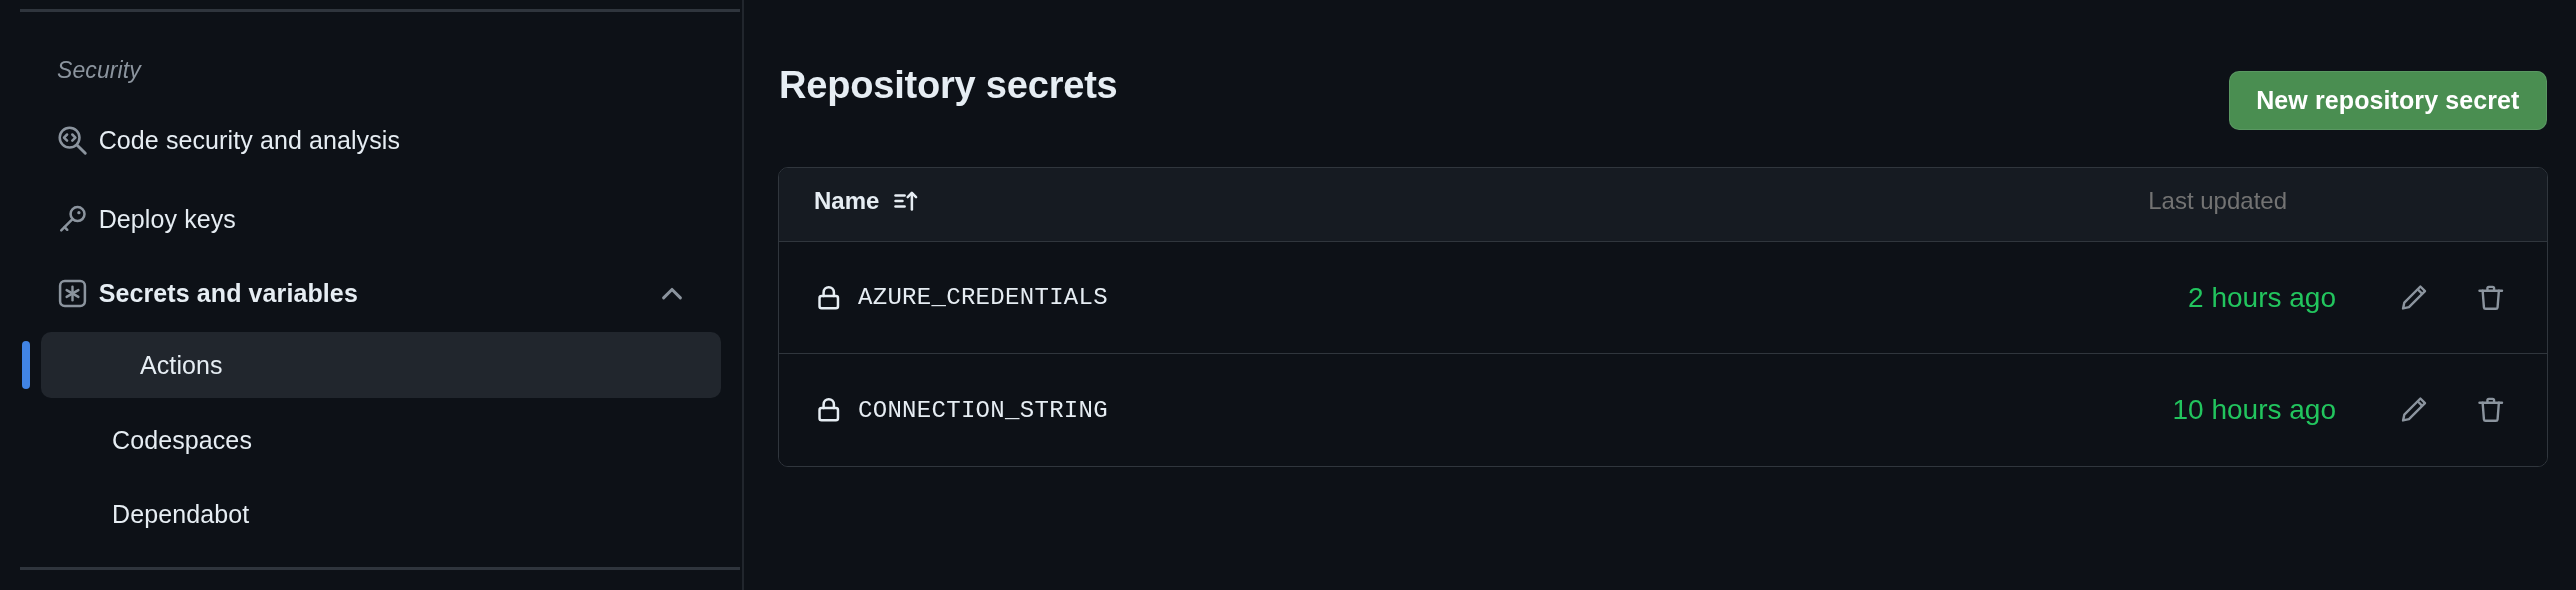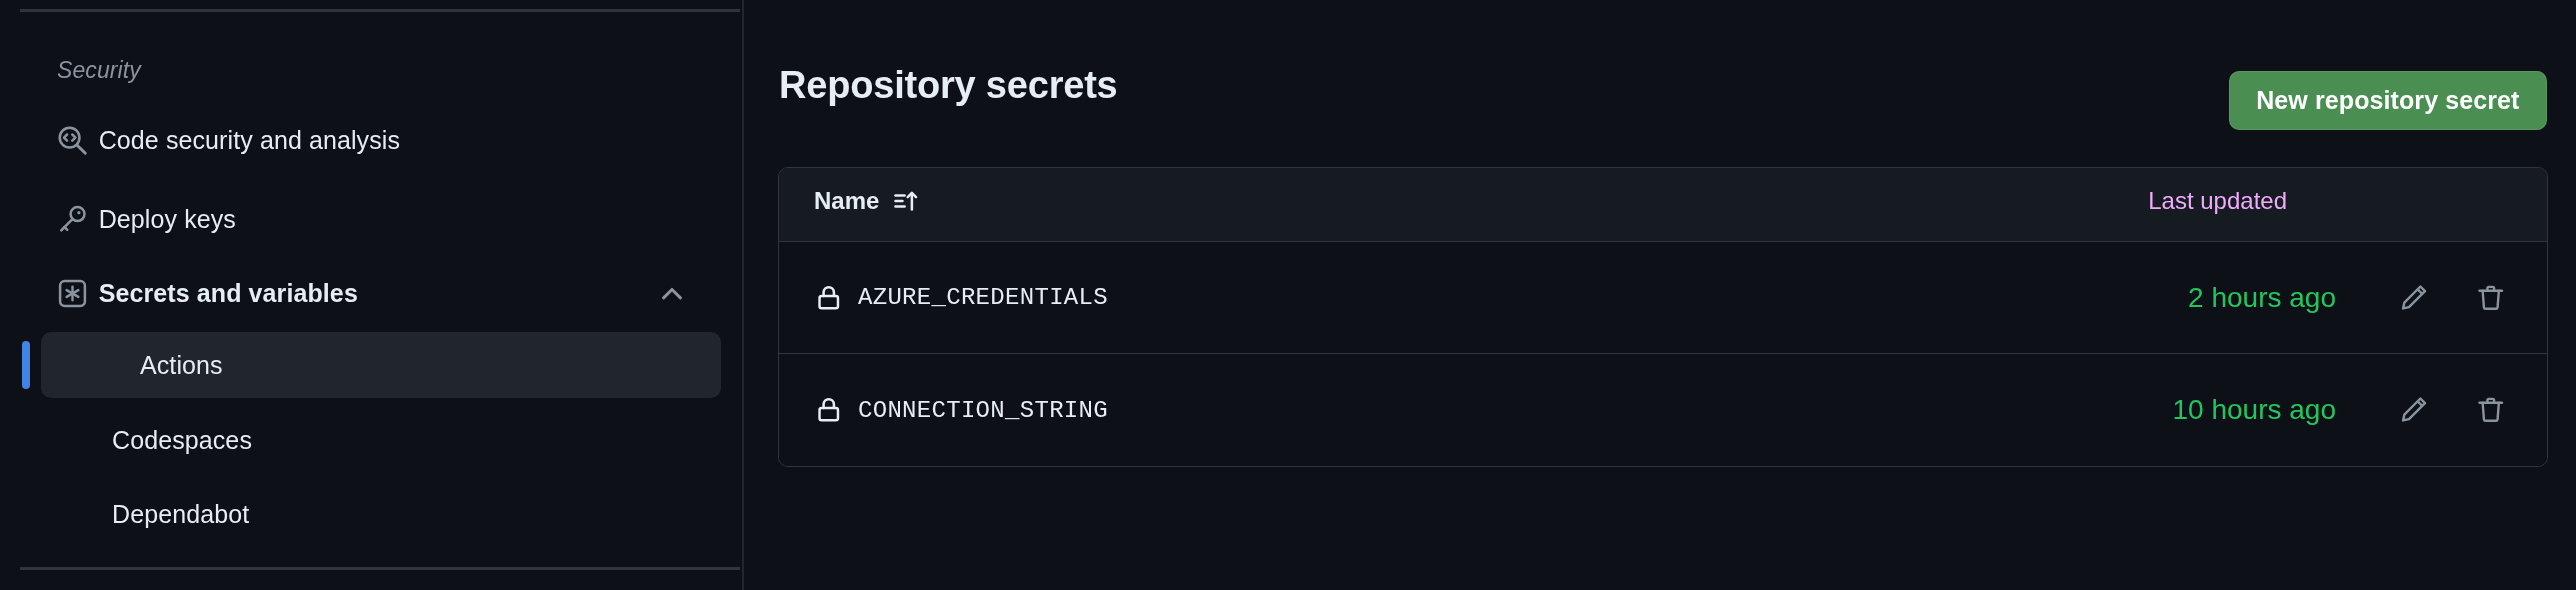--- a/index.html
+++ b/index.html
@@ -213,21 +213,21 @@
     border: none;
     padding: 0;
     cursor: pointer;
     color: #e6edf3;
   }
 
   .th-updated {
     margin-left: auto;
     margin-right: 260px;
     font-size: 24px;
-    color: #f0abfc;
+    color: #737373;
     white-space: nowrap;
   }
 
   .secret-row {
     display: flex;
     align-items: center;
     height: 112px;
     border-bottom: 0.9px solid #30363d;
     padding-left: 35px;
     background: #0d1117;

